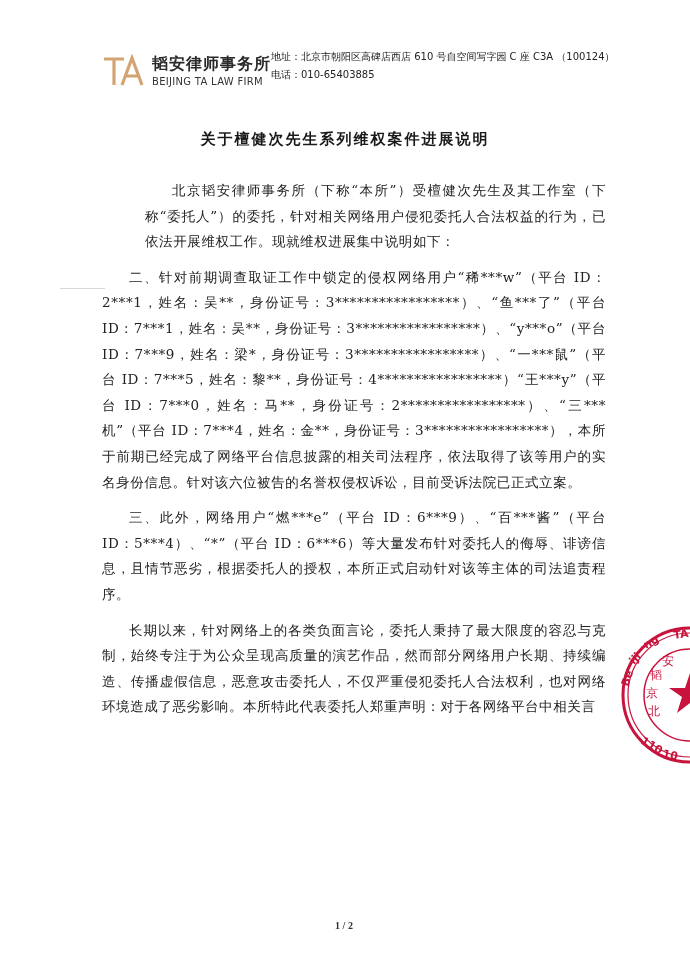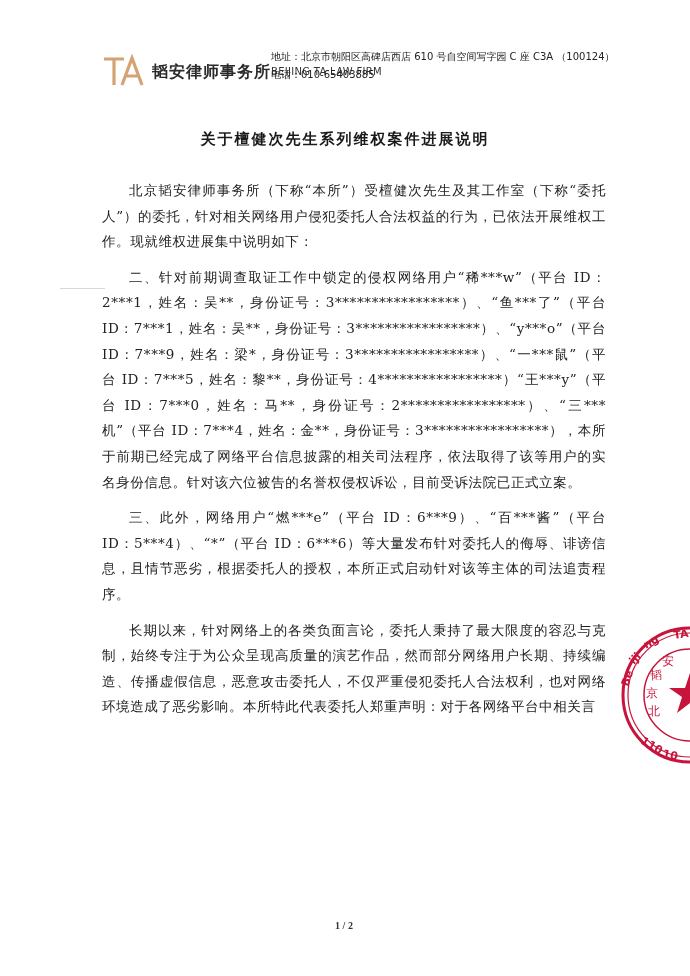--- a/index.html
+++ b/index.html
@@ -6,37 +6,37 @@
   body {
     width: 690px; height: 976px; background: #ffffff; position: relative; overflow: hidden;
     font-family: "DejaVu Serif", "Liberation Serif", serif; color: #1a1a1a;
   }
   .letterhead { position: absolute; left: 100px; top: 48px; width: 520px; height: 50px; }
   .logo { position: absolute; left: 2px; top: 6px; display: flex; align-items: center; }
   .logo-mark {
     width: 44px; height: 36px; position: relative; margin-right: 6px;
   }
   .logo-mark svg { display: block; }
-  .logo-text { display: flex; }
+  .logo-text { display: flex; flex-direction: column; }
   .logo-cn { font-family: "DejaVu Sans", sans-serif; font-size: 16px; font-weight: bold; color: #2a2a2a; letter-spacing: 1px; line-height: 18px; }
   .logo-en { font-family: "DejaVu Sans", sans-serif; font-size: 10px; color: #333; letter-spacing: 0.3px; line-height: 14px; margin-top: 2px; }
   .firm-info { position: absolute; left: 171px; top: 0px; font-family: "DejaVu Sans", sans-serif; }
   .firm-name { color: #e07b5a; font-size: 12.5px; font-weight: bold; line-height: 16px; }
   .firm-line { font-size: 10px; font-weight: normal; color: #222; line-height: 18px; white-space: nowrap; }
 
   .title {
     position: absolute; left: 0; width: 690px; top: 130px; text-align: center;
     font-family: "DejaVu Sans", sans-serif; font-size: 15px; font-weight: bold; letter-spacing: 2px; color: #1a1a1a;
   }
   .body { position: absolute; left: 102px; top: 178px; width: 504px; }
   .para {
     font-size: 13.5px; line-height: 25.6px; text-align: justify; text-indent: 2em; margin: 0 0 10px 0;
     letter-spacing: 0.6px; color: #222;
   }
-  .p1 { margin-bottom: 10px; }
+  .p1 { margin-bottom: 10px; margin-left: 43px; }
   .footer-page {
     position: absolute; left: 0; width: 688px; top: 920px; text-align: center;
     font-family: Liberation Serif, serif; font-size: 10px; font-weight: bold; color: #333;
   }
   .seal { position: absolute; left: 620px; top: 625px; width: 140px; height: 140px; }
   .margin-line { position: absolute; left: 60px; top: 288px; width: 45px; height: 1px; background: #d8d8d8; }
 </style>
 </head>
 <body>
 

